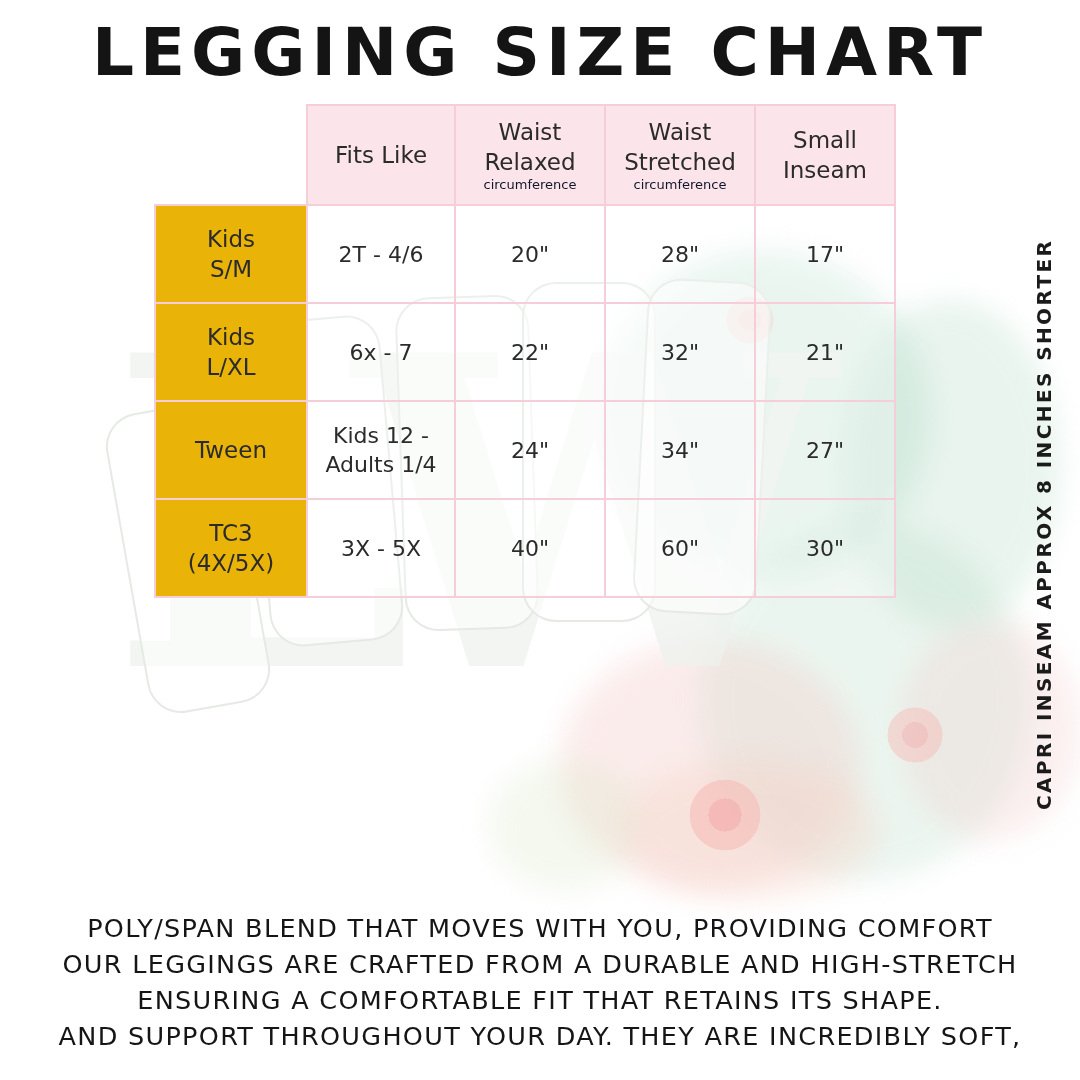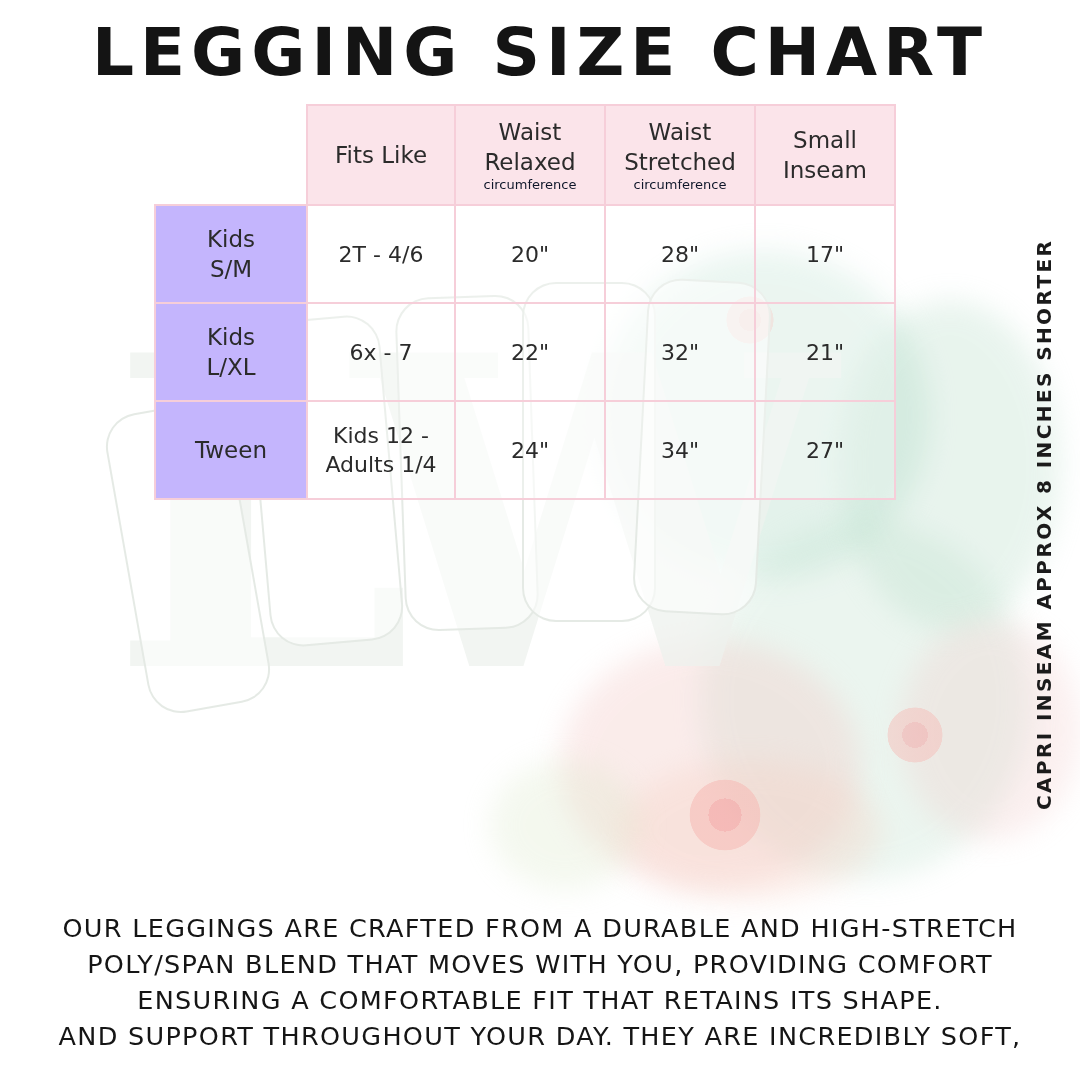--- a/index.html
+++ b/index.html
@@ -128,21 +128,21 @@
     font-size: 13px;
     line-height: 16px;
     color: #0f172a;
   }
   tbody td {
     height: 96px;
     font-size: 22px;
     line-height: 29px;
   }
   td.size-cell {
-    background: #c4b5fd;
+    background: #eab308;
     font-size: 23px;
     line-height: 30px;
   }
   td.data-cell {
     background: rgba(255,255,255,.28);
   }
   .twoline span { display: block; }
 
   
   .side-note {
@@ -270,23 +270,36 @@
         <span>Adults 1/4</span>
       </td>
       <td class="data-cell">24"</td>
       <td class="data-cell">34"</td>
       <td class="data-cell">27"</td>
     </tr>
 
 
 
 
+    <tr>
+      <td class="size-cell twoline">
+        <span>TC3</span>
+        <span>(4X/5X)</span>
+      </td>
+      <td class="data-cell twoline">
+        <span>3X - 5X</span>
+        <span></span>
+      </td>
+      <td class="data-cell">40"</td>
+      <td class="data-cell">60"</td>
+      <td class="data-cell">30"</td>
+    </tr>
   </tbody>
 </table>
 
 <div class="side-note">CAPRI INSEAM APPROX 8 INCHES SHORTER</div>
 
 <div class="footer">
+  <span class="line">POLY/SPAN BLEND THAT MOVES WITH YOU, PROVIDING COMFORT</span>
   <span class="line">OUR LEGGINGS ARE CRAFTED FROM A DURABLE AND HIGH-STRETCH</span>
-  <span class="line">POLY/SPAN BLEND THAT MOVES WITH YOU, PROVIDING COMFORT</span>
   <span class="line">ENSURING A COMFORTABLE FIT THAT RETAINS ITS SHAPE.</span>
   <span class="line">AND SUPPORT THROUGHOUT YOUR DAY. THEY ARE INCREDIBLY SOFT,</span>
 </div>
 
 </body></html>

